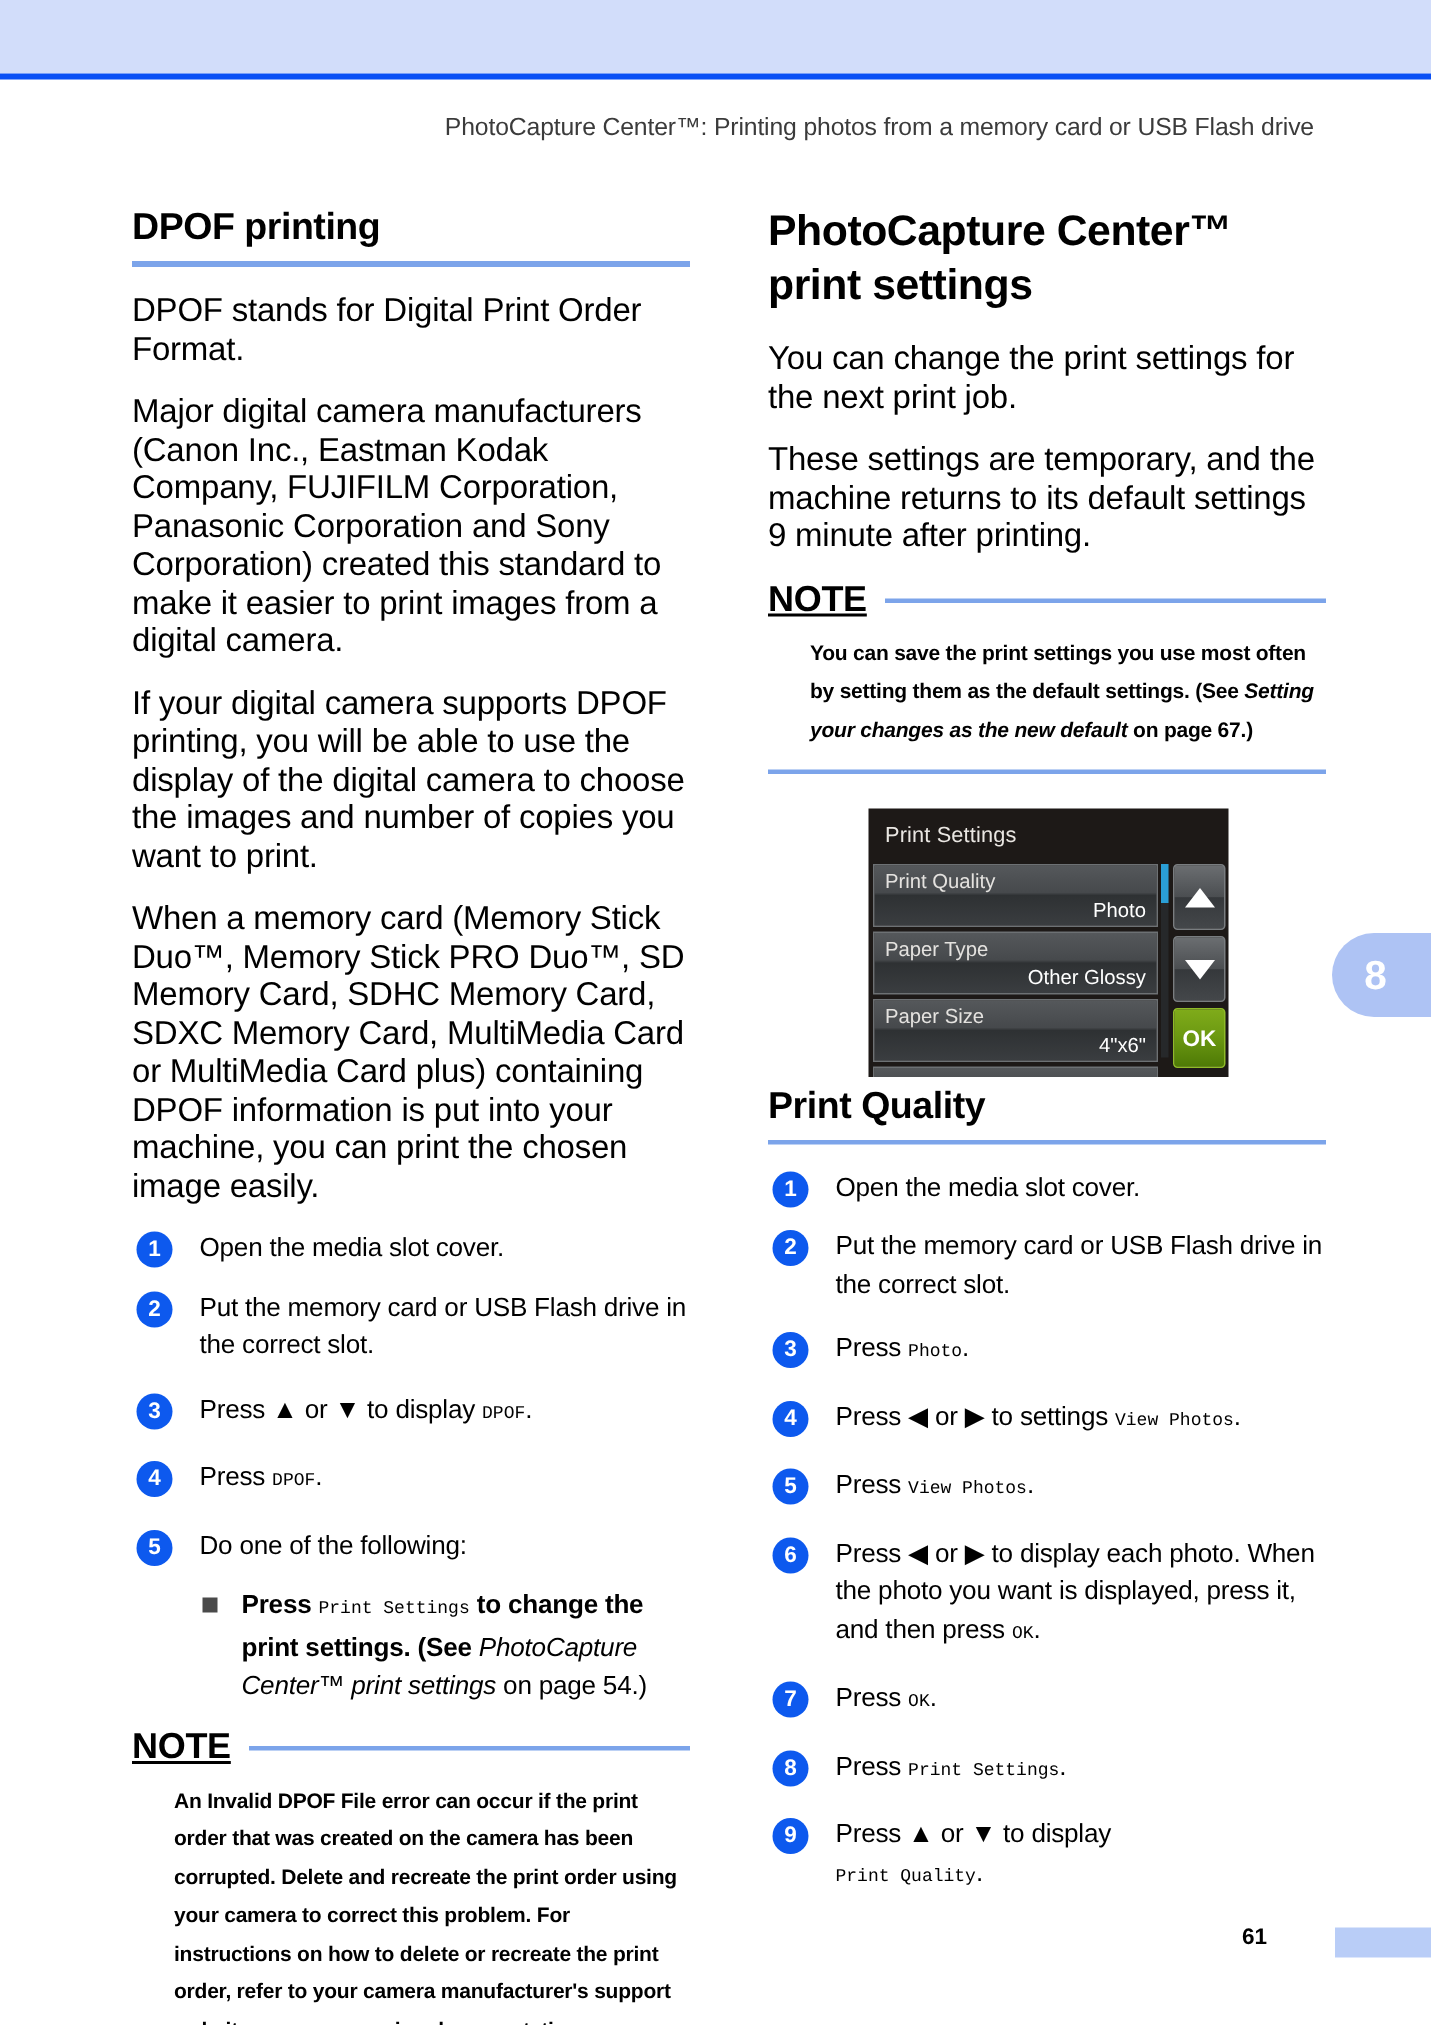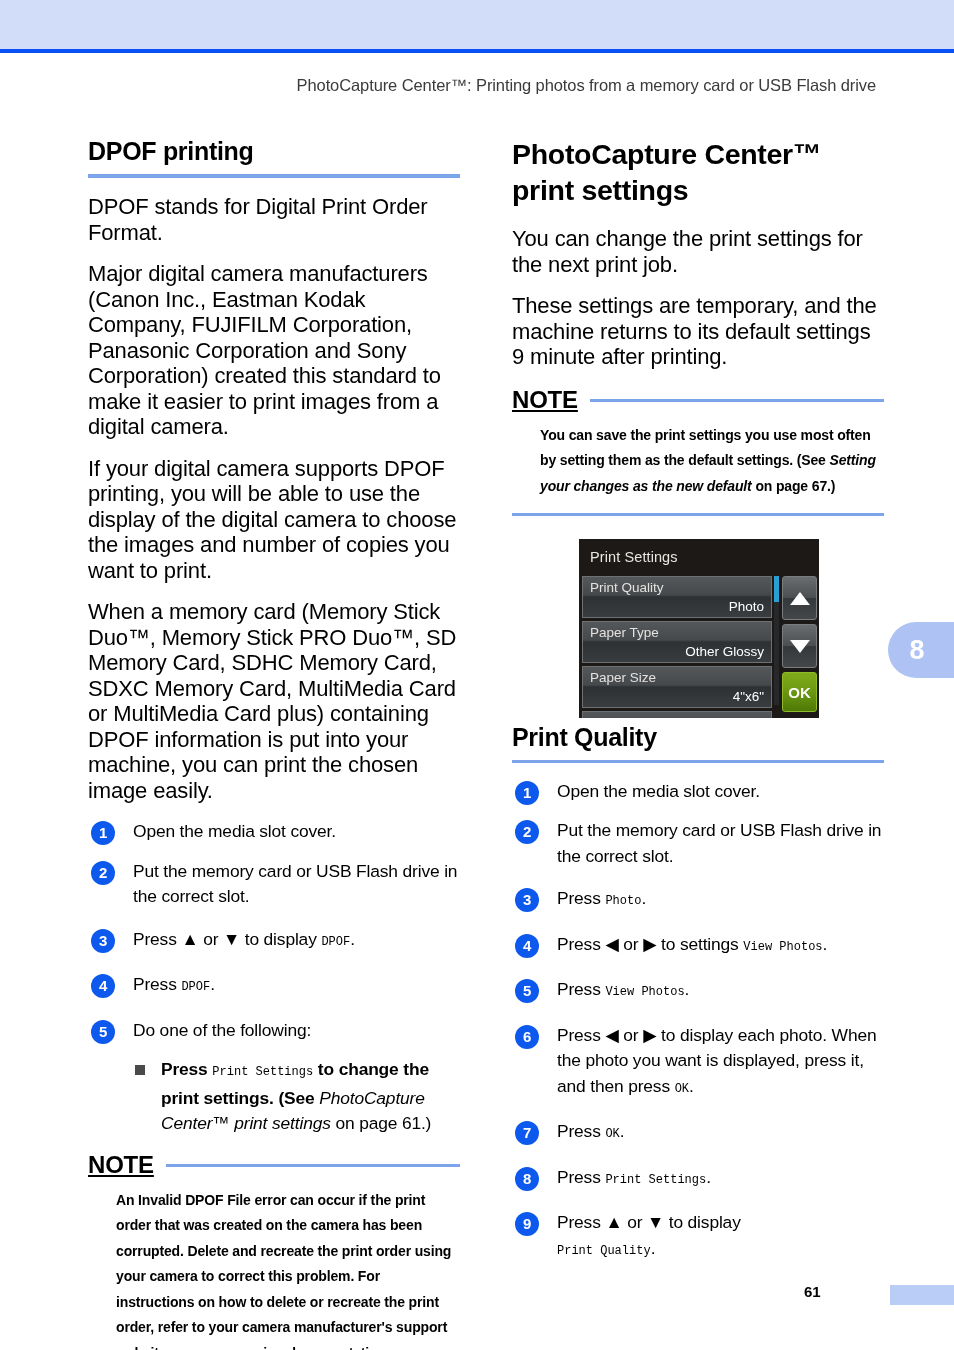--- a/index.html
+++ b/index.html
@@ -53,21 +53,21 @@
     display: flex;
     align-items: center;
     justify-content: center;
     padding-right: 8px;
     box-sizing: border-box;
   }
 
   
   .footer-num {
     position: absolute;
-    left: 804px; top: 1283px;
+    left: 828px; top: 1283px;
     font-size: 15px;
     font-weight: bold;
   }
   .footer-bar {
     position: absolute;
     left: 890px; top: 1285px;
     width: 64px; height: 20px;
     background: #b9cdf7;
   }
 
@@ -331,21 +331,21 @@
   </div>
 
   <div class="step">
     <span class="num">5</span>
     <span>Do one of the following:</span>
   </div>
 
   <div class="bullets-wrap">
     <div class="bullet">
       <span class="sq"></span>
-      <span class="bold">Press </span><span class="mono">Print Settings</span><span class="bold"> to change the print settings. (See </span><span class="ital">PhotoCapture Center™ print settings</span><span> on page 61.)</span>
+      <span class="bold">Press </span><span class="mono">Print Settings</span><span class="bold"> to change the print settings. (See </span><span class="ital">PhotoCapture Center™ print settings</span><span> on page 54.)</span>
     </div>
   </div>
 
   <div class="note">
     <div class="note-head">
       <span class="label">NOTE</span>
       <span class="line"></span>
     </div>
     <div class="note-body">An Invalid DPOF File error can occur if the print order that was created on the camera has been corrupted. Delete and recreate the print order using your camera to correct this problem. For instructions on how to delete or recreate the print order, refer to your camera manufacturer's support website or accompanying documentation.</div>
     <div class="note-end"></div>

